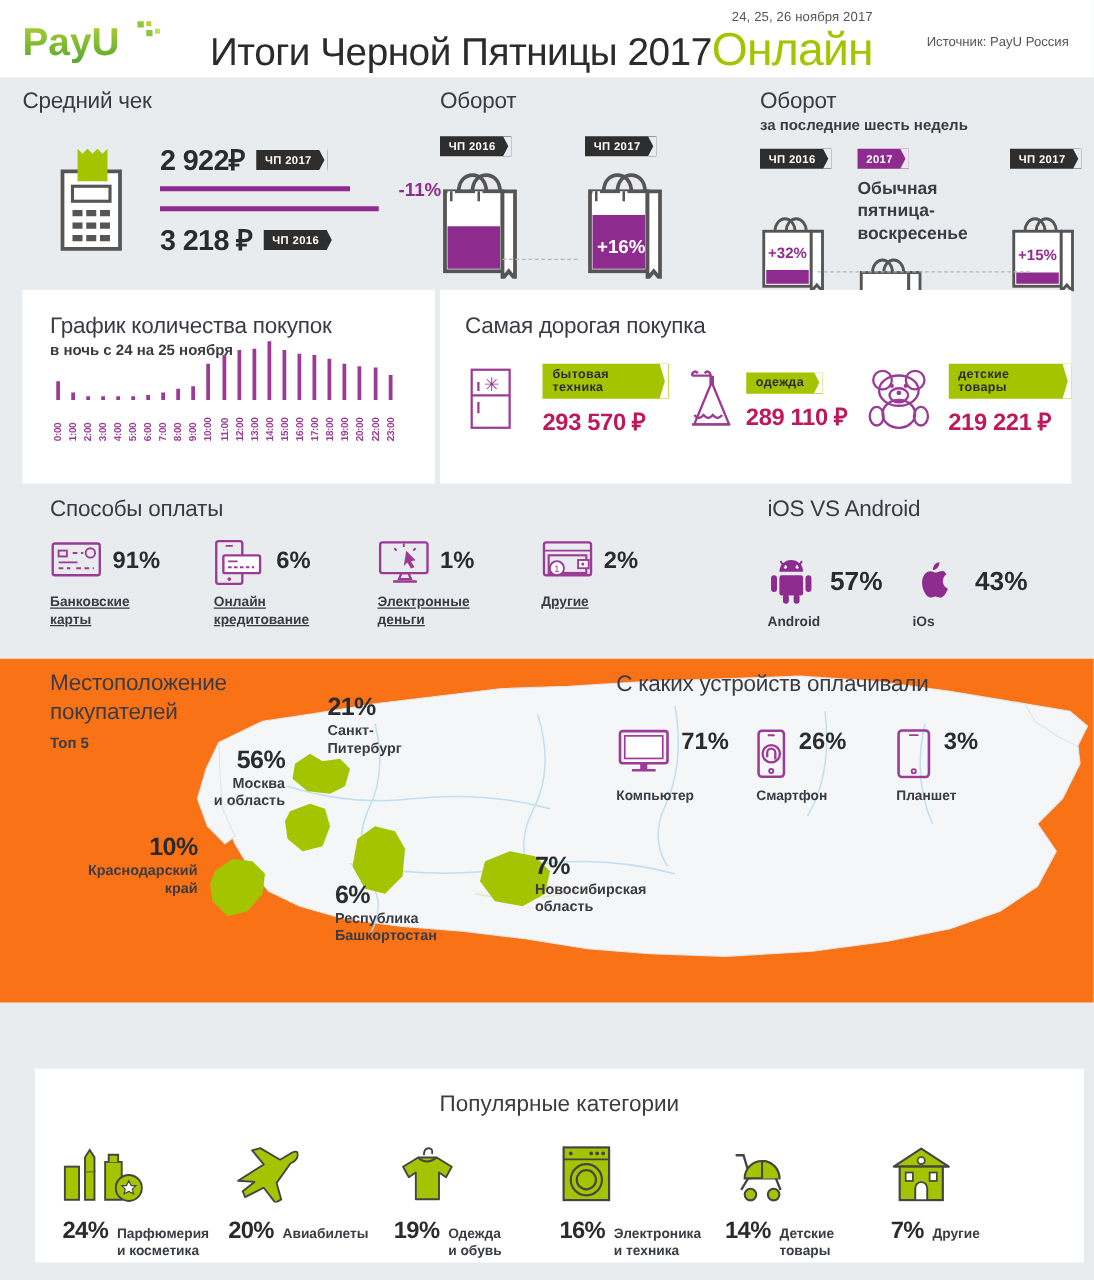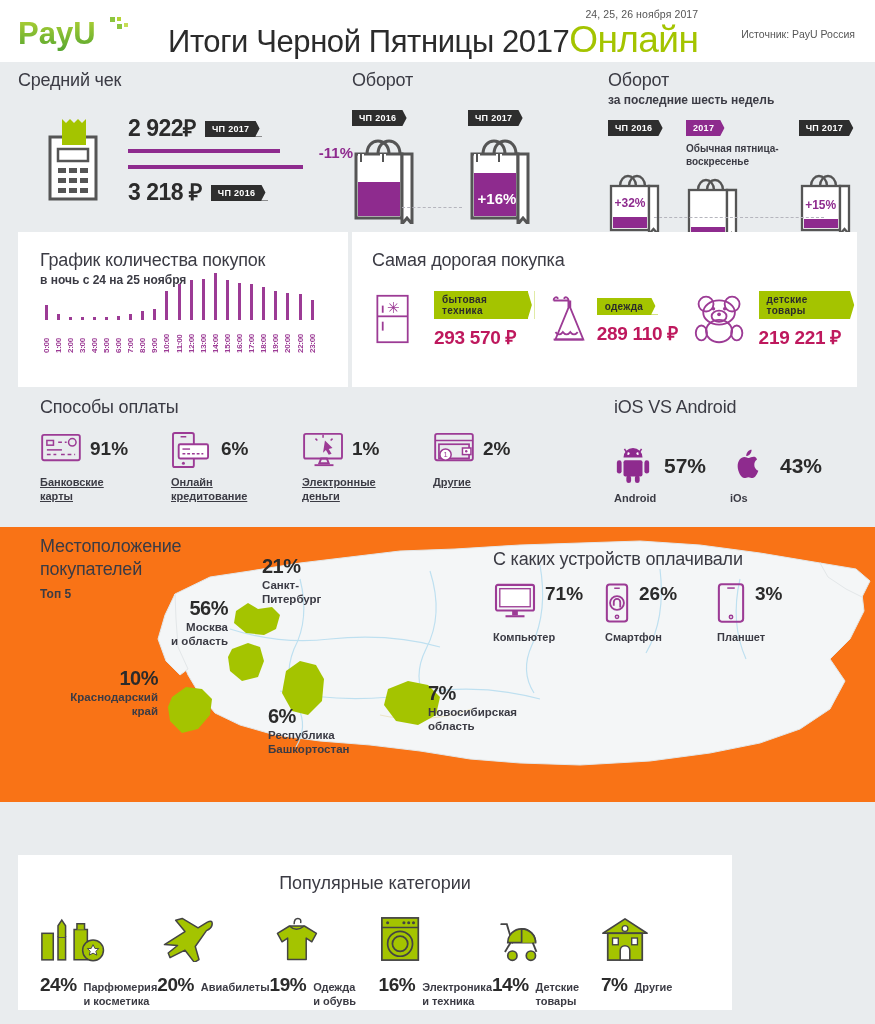--- a/index.html
+++ b/index.html
@@ -115,30 +115,30 @@
 
   
   #row4 { position: relative; height: 275px; background: #f97316; overflow: hidden; }
   #map-svg { position: absolute; left: 0; top: -8px; }
   #loc-title { position: absolute; left: 40px; top: 8px; }
   #loc-top5 { position: absolute; left: 40px; top: 60px; font-size: 12px; font-weight: bold; color: #3b3b44; }
   .region-lbl { position: absolute; }
   .region-pct { font-size: 20px; font-weight: bold; color: #2b2b2b; letter-spacing: -.5px; }
   .region-name { font-size: 11.5px; font-weight: bold; color: #3b3b44; line-height: 1.25; }
   .region-lbl.ralign { text-align: right; }
-  #dev-title { position: absolute; left: 493px; top: 22px; }
+  #dev-title { position: absolute; left: 493px; top: 10px; }
   #dev-items { position: absolute; left: 493px; top: 56px; display: flex; }
   .dev-item { width: 112px; }
   .dev-top { display: flex; }
   .dev-icon { width: 44px; height: 40px; flex: none; }
   .dev-pct { font-size: 19px; font-weight: bold; color: #2b2b2b; margin-left: 8px; }
   .dev-lbl { font-size: 11px; font-weight: bold; color: #3b3b44; margin-top: 8px; }
 
   
-  #row5 { position: absolute; left: 18px; top: 855px; width: 714px; height: 155px; }
+  #row5 { position: absolute; left: 28px; top: 855px; width: 839px; height: 155px; }
   #cat-title { text-align: center; padding-top: 18px; font-size: 18px; color: #3b3b44; }
   #cat-items { display: flex; margin-top: 20px; padding: 0 22px; }
   .cat-item { flex: 1; }
   .cat-icon { height: 48px; display: flex; align-items: flex-end; }
   .cat-bottom { display: flex; align-items: baseline; margin-top: 12px; }
   .cat-pct { font-size: 19px; font-weight: bold; color: #2b2b2b; letter-spacing: -.5px; }
   .cat-lbl { font-size: 11px; font-weight: bold; color: #3b3b44; margin-left: 7px; line-height: 1.25; }
 </style>
 </head>
 <body>
@@ -262,21 +262,21 @@
             <path d="M21 16c0-6 4-10 8-10s8 4 8 10" fill="none" stroke="#555" stroke-width="2.3"></path>
             <rect x="3" y="16" width="38" height="44" fill="#fff" stroke="#555" stroke-width="2.3"></rect>
             <rect x="5" y="47" width="34" height="11" fill="#8e2b8e"></rect>
             <path d="M41 16h9v48l-4.5-5-4.5 5z" fill="#fff" stroke="#555" stroke-width="2.3"></path>
           </svg>
           <span class="bag-pct purple-txt" style="top:26px;width:44px">+32%</span>
         </div>
       </div>
       <div class="bag-unit" style="margin-right:20px">
         <div class="bag-lbl"><span class="ribbon purple">2017</span></div>
-        <div style="font-size:10px;font-weight:bold;color:#3b3b44;line-height:1.3;margin-top:4px;white-space:pre-line">Обычная пятница-
+        <div style="font-size:14px;font-weight:bold;color:#3b3b44;line-height:1.3;margin-top:4px;white-space:pre-line">Обычная пятница-
 воскресенье</div>
         <div class="bag" style="width:58px;height:64px;margin-top:6px">
           <svg viewBox="0 0 58 64" width="58" height="64">
             <path d="M12 16c0-6 4-10 8-10s8 4 8 10" fill="none" stroke="#555" stroke-width="2.3"></path>
             <path d="M21 16c0-6 4-10 8-10s8 4 8 10" fill="none" stroke="#555" stroke-width="2.3"></path>
             <rect x="3" y="16" width="38" height="44" fill="#fff" stroke="#555" stroke-width="2.3"></rect>
             <rect x="5" y="53" width="34" height="5" fill="#8e2b8e"></rect>
             <path d="M41 16h9v48l-4.5-5-4.5 5z" fill="#fff" stroke="#555" stroke-width="2.3"></path>
           </svg>
         </div>

